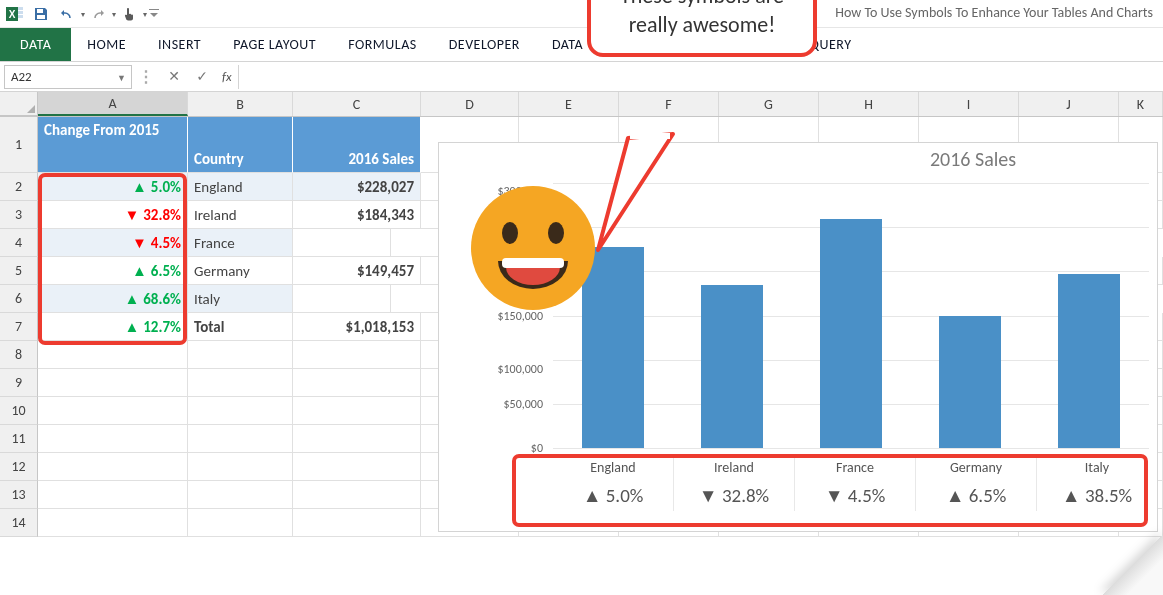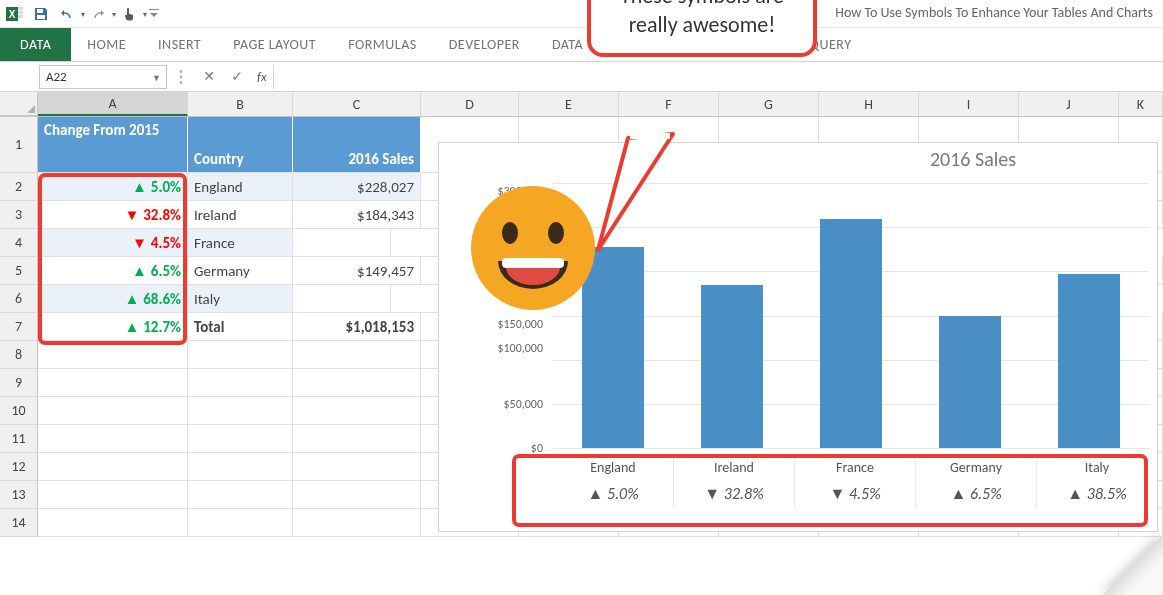--- a/index.html
+++ b/index.html
@@ -47,21 +47,21 @@
   .ribbon {
     height:34px;
     display:flex; align-items:stretch;
     border-bottom:1px solid #d4d4d4;
     background:#fff;
   }
   .ribbon .tab {
     padding:0 16px;
     display:flex; align-items:center;
     font-size:14px;
-    color:#737373;
+    color:#0f172a;
     letter-spacing:0.5px;
     cursor:default;
   }
   .ribbon .tab.file {
     background:#217346;
     color:#fff;
     font-size:14px;
     padding:0 20px;
   }
   
@@ -74,21 +74,20 @@
   }
   .namebox {
     width:128px; height:24px;
     border:1px solid #c6c6c6;
     display:flex; align-items:center;
     padding:0 6px;
     font-size:13px;
     color:#333;
     background:#fff;
     position:relative;
-    margin-left:35px;
   }
   .namebox .dd {
     position:absolute; right:5px; top:50%; transform:translateY(-50%);
     font-size:9px; color:#777;
   }
   .fx-btn {
     width:28px; height:24px;
     display:flex; align-items:center; justify-content:center;
     color:#777; font-size:14px;
   }
@@ -191,21 +190,21 @@
   }
   .alt{ background:#eaf1f8;}
   .change-cell{
     font-weight:600;
     justify-content:flex-end;
     font-family: Calibri, Arial, sans-serif;
   }
   .pos{color:#00b050;}
   .neg{color:#ff0000;}
   .tri{margin-right:4px;}
-  .sales{ justify-content:flex-end;}
+  .sales{ justify-content:flex-end;font-weight:bold;}
   .bold{font-weight:700;}
   .country{ font-size:15px;}
 
   
   .red-box-1{
     position:absolute;
     border:4px solid #ed3b2f;
     border-radius:7px;
     left:0px; top:56px;
     width:149px; height:172px;
@@ -271,21 +270,21 @@
   .x-cat{
     flex:1;
     text-align:center;
     font-size:13px;
     color:#555;
     padding:4px 2px;
     border-right:1px solid #e8e8e8;
   }
   .x-cat:last-child{border-right:none;}
   .x-country{display:block; margin-bottom:8px; font-size:14px;}
-  .x-change{display:block; font-size:16px;font-style:italic;}
+  .x-change{display:block; font-size:19px;}
 
   
   .bubble{
     position:absolute;
     left:587px; top:-36px;
     width:230px;
     background:#fff;
     border:4px solid #ed3b2f;
     border-radius:16px;
     padding:14px 12px;
@@ -642,22 +641,22 @@
 
       <div class="red-box-1"></div>
 
       <div class="chart">
         <div class="chart-title">2016 Sales</div>
         <div class="plot-area">
           <div class="y-axis" id="y-axis">
               <div class="y-tick" style="top: 8px;">$300,000</div>
               <div class="y-tick" style="top: 44.1667px;">$250,000</div>
               <div class="y-tick" style="top: 88.3333px;">$200,000</div>
-              <div class="y-tick" style="top: 141px;">$150,000</div>
-              <div class="y-tick" style="top: 165px;">$100,000</div>
+              <div class="y-tick" style="top: 133px;">$150,000</div>
+              <div class="y-tick" style="top: 186px;">$100,000</div>
               <div class="y-tick" style="top: 220.833px;">$50,000</div>
               <div class="y-tick" style="top: 265px;">$0</div>
             </div>
           <div id="gridlines">
               <div class="gridline" style="top: 0px;"></div>
               <div class="gridline" style="top: 44.1667px;"></div>
               <div class="gridline" style="top: 88.3333px;"></div>
               <div class="gridline" style="top: 132.5px;"></div>
               <div class="gridline" style="top: 176.667px;"></div>
               <div class="gridline" style="top: 220.833px;"></div>

